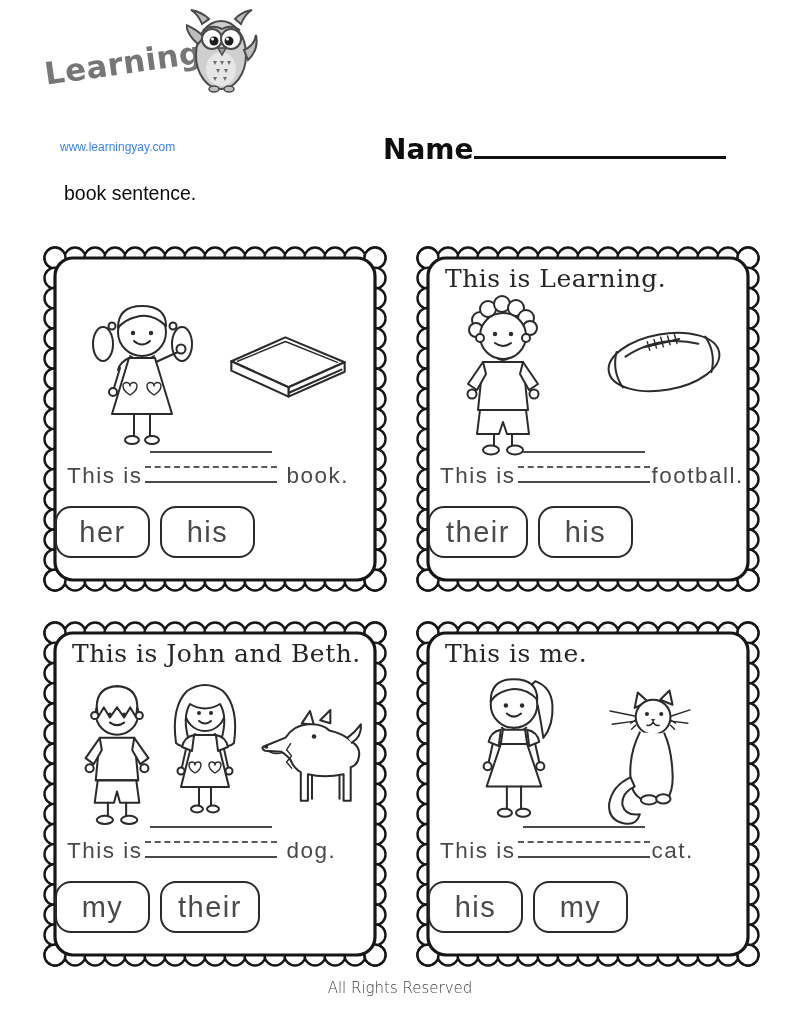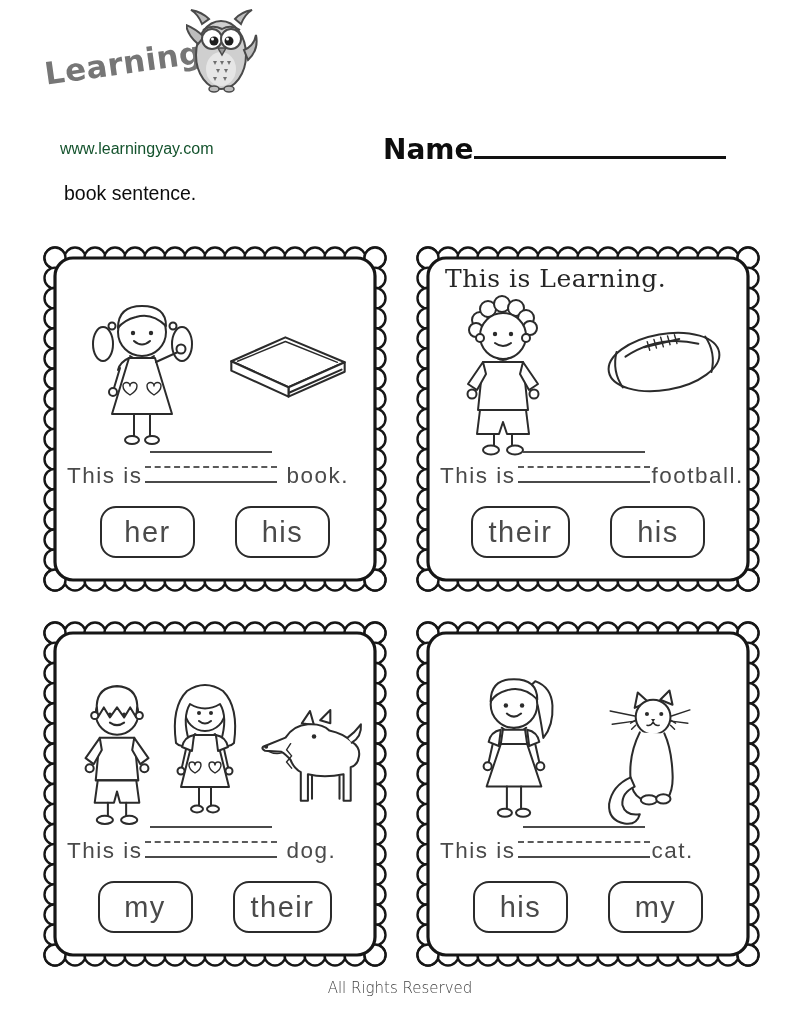--- a/index.html
+++ b/index.html
@@ -4,21 +4,21 @@
 <style>
   html,body{margin:0;padding:0;background:#fff;}
   .page{position:relative;width:800px;height:1035px;background:#fff;overflow:hidden;
         font-family:"Liberation Sans",sans-serif;color:#1a1a1a;}
 
   
   .logo-learning{position:absolute;left:44px;top:44px;transform:rotate(-8deg);
     font-family:"DejaVu Sans",sans-serif;font-weight:700;font-size:31px;color:#767676;letter-spacing:.5px;}
   .logo-yay{position:absolute;left:74px;top:66px;font-family:"DejaVu Sans",sans-serif;
     font-weight:900;font-size:66px;color:#9d9d9d;letter-spacing:-3px;}
-  .logo-url{position:absolute;left:60px;top:140px;font-size:16px;color:#14532d;font-weight:400;}
+  .logo-url{position:absolute;left:60px;top:140px;font-size:12px;color:#3b82f6;font-weight:400;}
   .owl{position:absolute;left:186px;top:8px;width:72px;height:86px;}
 
   
   .title{position:absolute;left:303px;top:47px;font-family:"DejaVu Sans",sans-serif;
     font-weight:600;font-size:24px;color:#0d0d0d;letter-spacing:0px;white-space:nowrap;}
   .name-row{position:absolute;left:383px;top:128px;font-family:"DejaVu Sans",sans-serif;
     font-weight:600;font-size:28px;color:#0d0d0d;white-space:nowrap;}
   .name-line{display:inline-block;width:252px;height:28px;border-bottom:3px solid #111;}
 
   .instructions{position:absolute;left:64px;top:180px;width:670px;font-size:19.5px;
@@ -55,21 +55,21 @@
   .sentence{position:absolute;left:12px;right:0;top:193px;display:flex;align-items:flex-end;
     font-family:"Liberation Sans",sans-serif;font-weight:300;font-size:22.5px;color:#4a4a4a;
     letter-spacing:1.5px;white-space:nowrap;}
   .word{line-height:1;margin-bottom:-4px;}
   .blank{position:relative;flex:none;width:132px;height:32px;margin:0 2px;}
   .blank.gap{margin-right:10px;}
   .bl-top{position:absolute;top:0;left:5px;right:5px;border-top:2px solid #4a4a4a;}
   .bl-mid{position:absolute;top:15px;left:0;right:0;border-top:2px dashed #5a5a5a;}
   .bl-bot{position:absolute;bottom:0;left:0;right:0;border-top:2px solid #4a4a4a;}
 
-  .options{position:absolute;left:0;right:0;top:248px;display:flex;justify-content:center;gap:40px;}
+  .options{position:absolute;left:0;right:0;top:248px;display:flex;gap:10px;}
   .option{box-sizing:border-box;min-width:95px;height:52px;padding:0 16px;background:#fff;
     border:2.5px solid #2b2b2b;border-radius:16px;display:flex;align-items:center;justify-content:center;
     font-family:"Liberation Sans",sans-serif;font-weight:300;font-size:29px;color:#4a4a4a;letter-spacing:1.5px;}
 
   
   .footer{position:absolute;left:0;right:0;top:978px;text-align:center;
     font-family:"DejaVu Sans",sans-serif;font-weight:300;font-size:15px;color:#3d3d3d;line-height:1.45;}
 </style>
 </head>
 <body>
@@ -423,20 +423,21 @@
         <circle cx="335" cy="276.625" r="10.5" class="sc"></circle>
         <circle cx="15" cy="296.75" r="10.5" class="sc"></circle>
         <circle cx="335" cy="296.75" r="10.5" class="sc"></circle>
         <circle cx="15" cy="316.875" r="10.5" class="sc"></circle>
         <circle cx="335" cy="316.875" r="10.5" class="sc"></circle>
         <circle cx="15" cy="337" r="10.5" class="sc"></circle>
         <circle cx="335" cy="337" r="10.5" class="sc"></circle>
         <rect x="15" y="15" width="320" height="322" rx="18" class="screct"></rect>
       </svg>
     <div class="inner">
+      <div class="card-heading">This is John and Beth.</div>
 
       <svg class="fig jb-boy art" viewBox="0 0 88 148">
         <circle class="fw" cx="45" cy="36" r="21"></circle>
         <path class="fw" d="M26,40 L25,28 Q26,10 45,9 Q64,10 65,28 L64,40 L58,30 L52,40 L45,30 L38,40 L32,30 Z"></path>
         <circle class="fw" cx="23" cy="38" r="3.5"></circle>
           <circle class="fw" cx="67" cy="38" r="3.5"></circle>
         <circle class="fk" cx="38" cy="37" r="2"></circle>
           <circle class="fk" cx="52" cy="37" r="2"></circle>
         <path d="M38,45 Q45,50 52,45"></path>
         <path class="fw" d="M28,60 L62,60 L66,102 L24,102 Z"></path>
@@ -566,20 +567,21 @@
         <circle cx="335" cy="276.625" r="10.5" class="sc"></circle>
         <circle cx="15" cy="296.75" r="10.5" class="sc"></circle>
         <circle cx="335" cy="296.75" r="10.5" class="sc"></circle>
         <circle cx="15" cy="316.875" r="10.5" class="sc"></circle>
         <circle cx="335" cy="316.875" r="10.5" class="sc"></circle>
         <circle cx="15" cy="337" r="10.5" class="sc"></circle>
         <circle cx="335" cy="337" r="10.5" class="sc"></circle>
         <rect x="15" y="15" width="320" height="322" rx="18" class="screct"></rect>
       </svg>
     <div class="inner">
+      <div class="card-heading">This is me.</div>
 
       <svg class="fig me-girl art" viewBox="0 0 102 160">
         <path class="fw" d="M70,14 Q86,20 87,38 Q88,58 78,70 Q76,56 74,46 Q72,30 62,22 Z"></path>
         <circle class="fw" cx="49" cy="37" r="23"></circle>
         <path class="fw" d="M26,34 Q26,12 49,12 Q72,12 72,32 Q58,18 42,23 Q31,26 26,34 Z"></path>
         <circle class="fk" cx="41" cy="38" r="2.2"></circle>
           <circle class="fk" cx="57" cy="38" r="2.2"></circle>
         <path d="M42,46 Q49,52 56,46"></path>
         <path d="M37,60 Q43,66 49,61 Q55,66 61,60"></path>
         <path class="fw" d="M38,62 L60,62 L62,76 L36,76 Z"></path>

